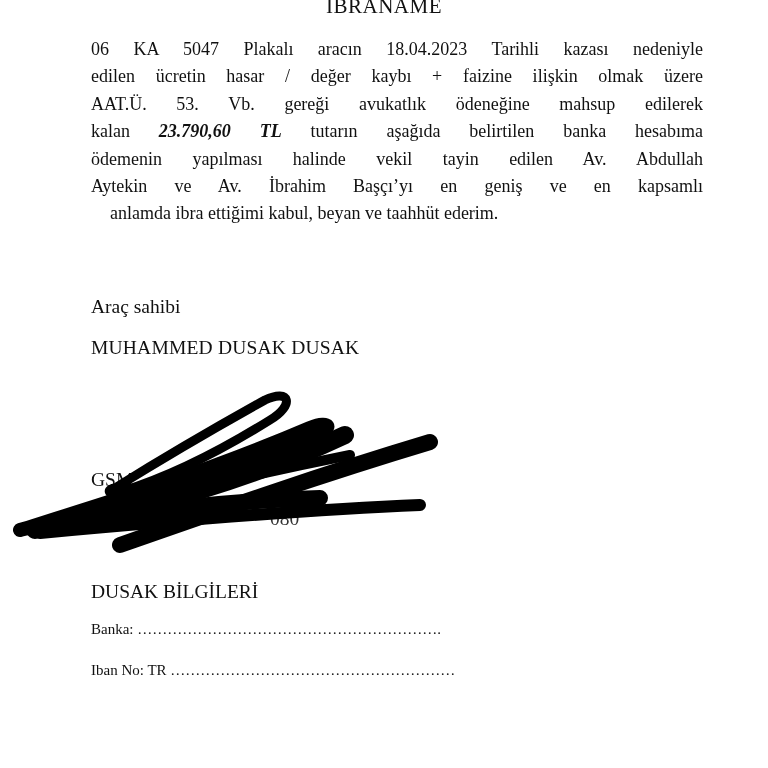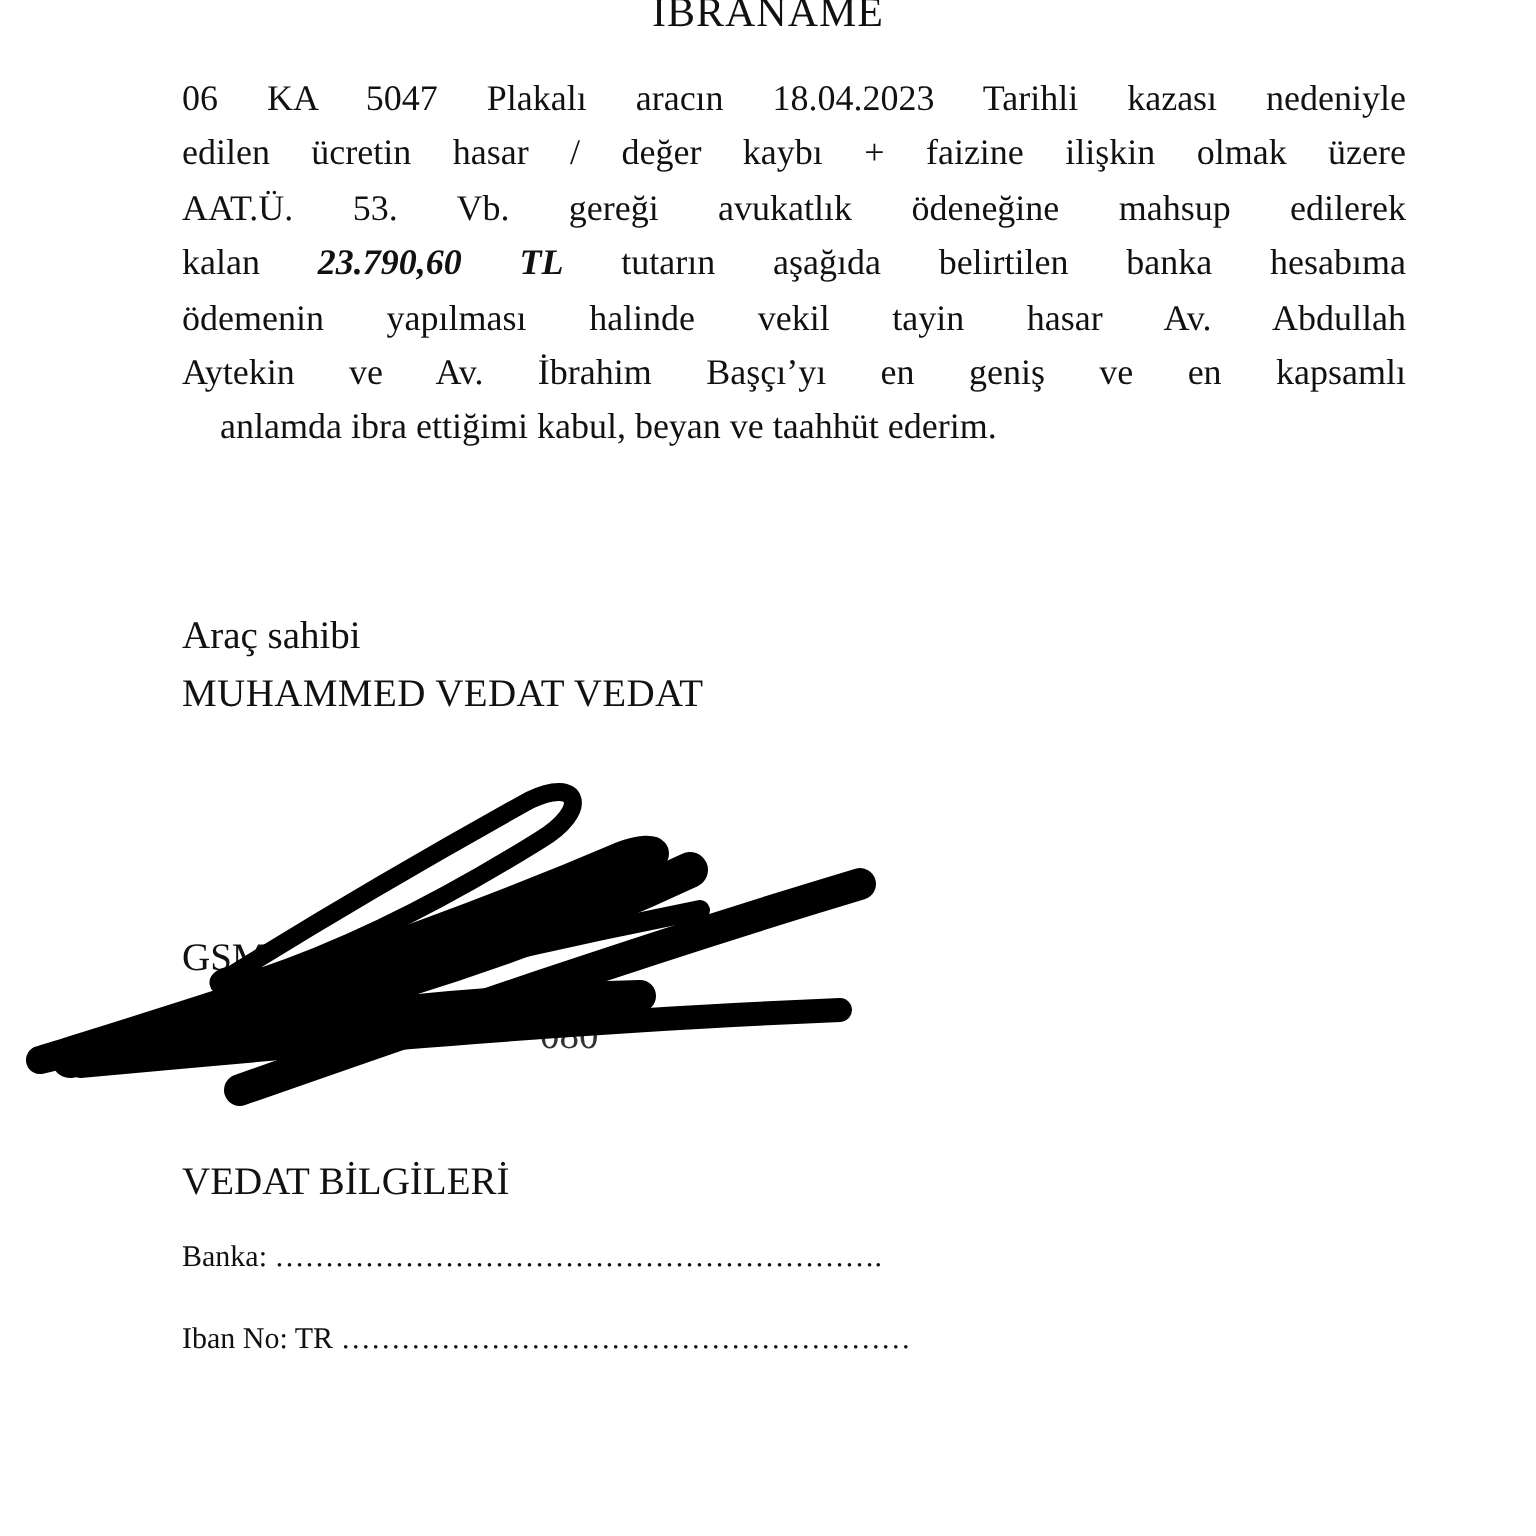--- a/index.html
+++ b/index.html
@@ -5,21 +5,21 @@
     html, body { margin: 0; padding: 0; background: #ffffff; }
     body { width: 768px; height: 768px; position: relative; overflow: hidden;
            font-family: "Liberation Serif", serif; color: #111111; }
     .title { position: absolute; top: -6px; left: 0; width: 768px; text-align: center;
              font-size: 21px; letter-spacing: 0.5px; }
     .para { position: absolute; left: 91px; top: 36px; width: 612px;
             font-size: 18px; line-height: 27.4px; text-align: justify; text-align-last: left; }
     .para .line { display: block; text-align: justify; text-align-last: justify; white-space: nowrap; }
     .para .line.last { text-align-last: left; margin-left: 19px; }
     .para b { font-weight: bold; font-style: italic; }
-    .sig-label { position: absolute; left: 91px; top: 308px; font-size: 19.5px; }
+    .sig-label { position: absolute; left: 91px; top: 296px; font-size: 19.5px; }
     .sig-name { position: absolute; left: 91px; top: 337px; font-size: 19.5px; letter-spacing: 0.2px; }
     .gsm { position: absolute; left: 91px; top: 469px; font-size: 19.5px; }
     .line2 { position: absolute; left: 270px; top: 508px; font-size: 19.5px; color: #333; }
     .redaction { position: absolute; left: 0; top: 380px; width: 460px; height: 180px; }
     .bank-title { position: absolute; left: 91px; top: 581px; font-size: 19.5px; }
     .bank-row { position: absolute; left: 91px; font-size: 15px; white-space: nowrap; }
     .bank-row.r1 { top: 621px; }
     .bank-row.r2 { top: 662px; }
   </style>
 </head>
@@ -27,45 +27,45 @@
 
 <div>
 
   <div class="title">IBRANAME</div>
 
   <div class="para">
     <span class="line">06 KA 5047 Plakalı aracın 18.04.2023 Tarihli kazası nedeniyle</span>
     <span class="line">edilen ücretin hasar / değer kaybı + faizine ilişkin olmak üzere</span>
     <span class="line">AAT.Ü. 53. Vb. gereği avukatlık ödeneğine mahsup edilerek</span>
     <span class="line"><span>kalan </span><b>23.790,60 TL</b><span> tutarın aşağıda belirtilen banka hesabıma</span></span>
-    <span class="line">ödemenin yapılması halinde vekil tayin hasar Av. Abdullah</span>
+    <span class="line">ödemenin yapılması halinde vekil tayin edilen Av. Abdullah</span>
     <span class="line">Aytekin ve Av. İbrahim Başçı’yı en geniş ve en kapsamlı</span>
     <span class="line last">anlamda ibra ettiğimi kabul, beyan ve taahhüt ederim.</span>
   </div>
 
   <div class="sig-label">Araç sahibi</div>
-  <div class="sig-name">MUHAMMED VEDAT VEDAT</div>
+  <div class="sig-name">MUHAMMED DUSAK DUSAK</div>
 
   <div class="gsm">GSM</div>
   <div class="line2">080</div>
 
   <svg class="redaction" viewBox="0 0 460 180" xmlns="http://www.w3.org/2000/svg">
     <g fill="none" stroke="#000" stroke-linecap="round" stroke-linejoin="round">
       <path d="M115 108 C160 80, 220 45, 265 20 C290 8, 295 25, 270 40 C230 65, 175 95, 120 112 C105 116, 108 108, 115 108" stroke-width="9"></path>
       <path d="M20 150 C100 125, 200 95, 310 48 C330 40, 340 48, 300 62 C240 85, 160 118, 20 150" stroke-width="14"></path>
       <path d="M35 150 C150 130, 260 95, 345 55" stroke-width="18"></path>
       <path d="M120 165 C220 130, 320 95, 430 62" stroke-width="16"></path>
       <path d="M40 153 C180 140, 300 130, 420 125" stroke-width="12"></path>
       <path d="M110 135 C200 110, 260 90, 300 80" stroke-width="14"></path>
       <path d="M150 120 C230 100, 300 85, 350 75" stroke-width="10"></path>
       <path d="M60 145 C160 128, 250 120, 320 118" stroke-width="16"></path>
     </g>
   </svg>
 
-  <div class="bank-title">VEDAT BİLGİLERİ</div>
+  <div class="bank-title">DUSAK BİLGİLERİ</div>
   <div class="bank-row r1">
     <span>Banka:</span>
     <span>…………………………………………………….</span>
   </div>
   <div class="bank-row r2">
     <span>Iban No: TR</span>
     <span>…………………………………………………</span>
   </div>
 
 </div>

